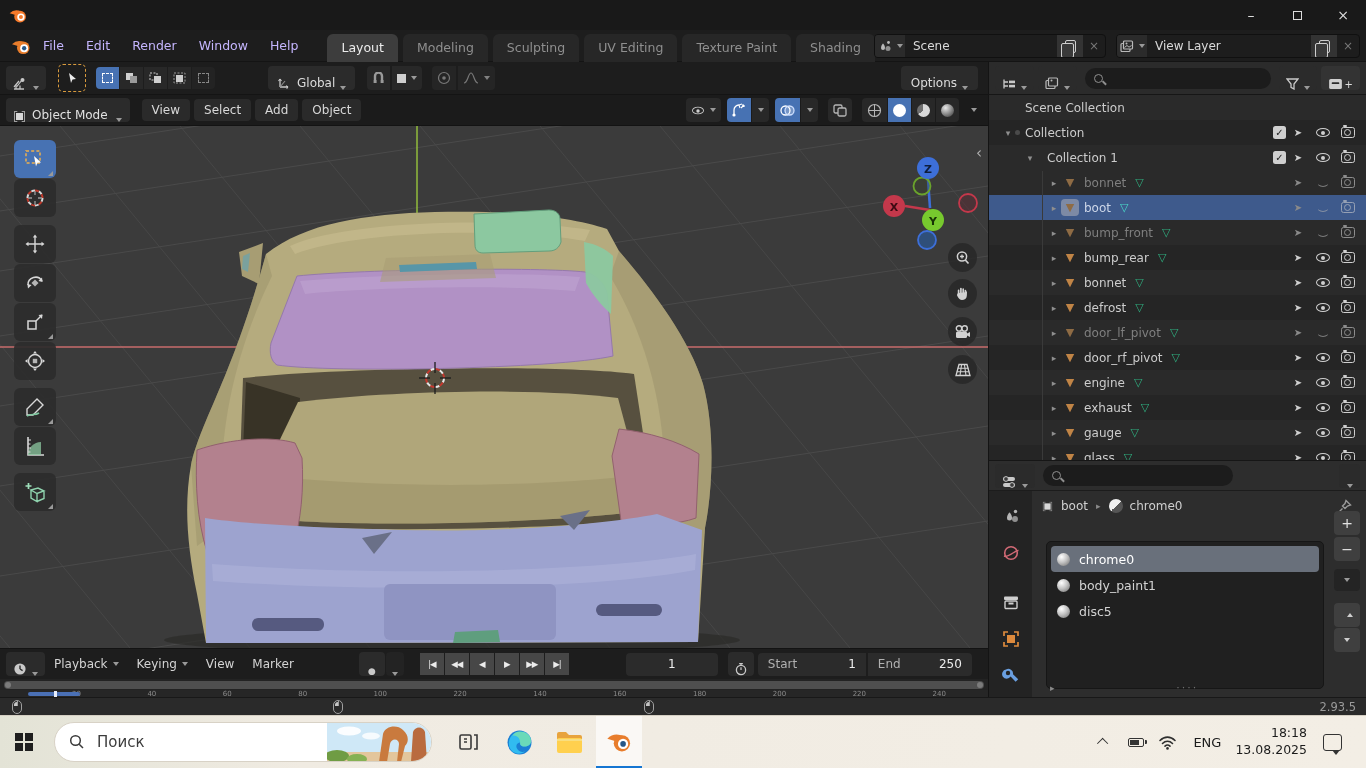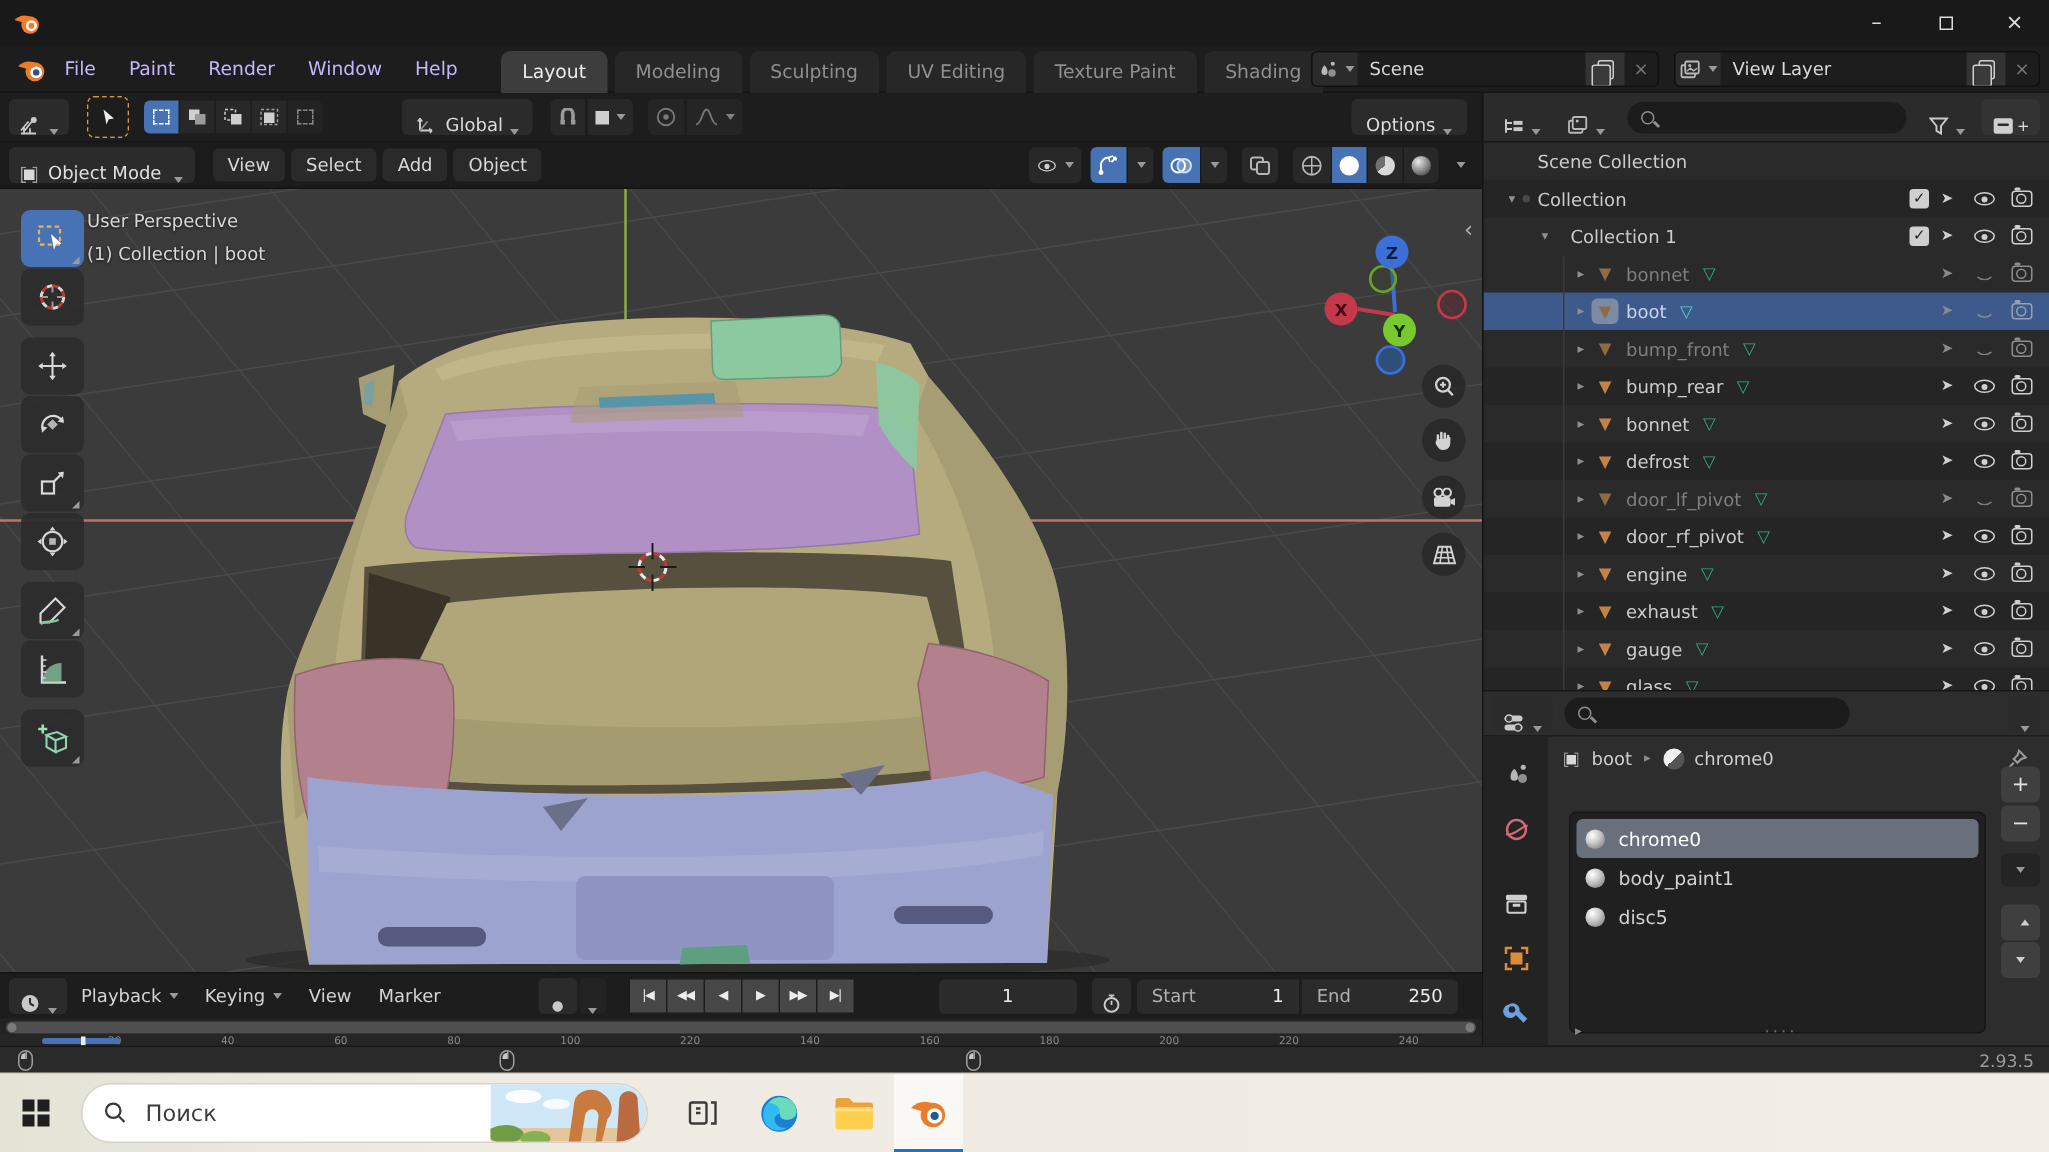--- a/index.html
+++ b/index.html
@@ -177,21 +177,21 @@
   </div>
 
   <div id="topbar" class="abs">
     <svg width="22" height="18" viewBox="0 0 24 20" style="margin-left:10px">
       <path d="M2,8 Q8,2 16,6 L12,11 Z" fill="#e87d2c"></path>
       <circle cx="14.5" cy="12" r="7" fill="#e87d2c"></circle>
       <circle cx="15.5" cy="12.5" r="4.4" fill="#fff"></circle>
       <circle cx="15.5" cy="12.5" r="2.4" fill="#265787"></circle>
     </svg>
     <span class="menu">File</span>
-    <span class="menu">Paint</span>
+    <span class="menu">Edit</span>
     <span class="menu">Render</span>
     <span class="menu">Window</span>
     <span class="menu">Help</span>
     <div id="tabs">
       <span class="tab active">Layout</span>
       <span class="tab">Modeling</span>
       <span class="tab">Sculpting</span>
       <span class="tab">UV Editing</span>
       <span class="tab">Texture Paint</span>
       <span class="tab">Shading</span>
@@ -450,24 +450,20 @@
         <circle r="9" fill="none" stroke="#c4392f" stroke-width="2" stroke-dasharray="4.7 4.7" stroke-dashoffset="4.7"></circle>
         <g stroke="#1c1c1c" stroke-width="1.3">
             <line y1="-16" y2="-5"></line>
             <line y1="5" y2="16"></line>
             <line x1="-16" x2="-5"></line>
             <line x1="5" x2="16"></line>
           </g>
       </g>
     </svg>
 
-    <div id="vptext" class="abs">
-      <div>User Perspective</div>
-      <div>(1) Collection | boot</div>
-    </div>
 
     <div id="tools" class="abs">
       <div class="tool active">
           <svg width="22" height="20" viewBox="0 0 22 20">
             <rect x="2" y="2" width="14" height="12" fill="none" stroke="#f0b14e" stroke-width="1.5" stroke-dasharray="3 2.2"></rect>
             <path d="M10,7 L17,13.5 L13.4,13.8 L12,17.5 Z" fill="#fff"></path>
           </svg>
           <span class="tcorner"></span>
         </div>
       <div class="tool">
@@ -1065,15 +1061,29 @@
         </svg>
     </div>
     <div class="tkicon activeapp">
       <svg width="28" height="24" viewBox="0 0 24 20">
           <path d="M2,8 Q8,2 16,6 L12,11 Z" fill="#e87d2c"></path>
           <circle cx="14.5" cy="12" r="7" fill="#e87d2c"></circle>
           <circle cx="15.5" cy="12.5" r="4.4" fill="#fff"></circle>
           <circle cx="15.5" cy="12.5" r="2.4" fill="#265787"></circle>
         </svg>
     </div>
+    <div id="tray">
+      <span class="chevup"></span>
+      <span class="batt"></span>
+      <svg width="19" height="15" viewBox="0 0 19 15" style="margin:0 6px">
+        <path d="M2,5.5 C6.5,1 12.5,1 17,5.5 M4.5,8.5 C7.5,5.5 11.5,5.5 14.5,8.5 M7,11.2 C8.5,9.8 10.5,9.8 12,11.2" stroke="#2f2f2f" stroke-width="1.6" fill="none" stroke-linecap="round"></path>
+        <circle cx="9.5" cy="13.4" r="1.3" fill="#2f2f2f"></circle>
+      </svg>
+      <span id="lang">ENG</span>
+      <div id="clock">
+        <div>18:18</div>
+        <div>13.08.2025</div>
+      </div>
+      <span class="notif"></span>
+    </div>
   </div>
 
 </div>
 
 </body></html>

